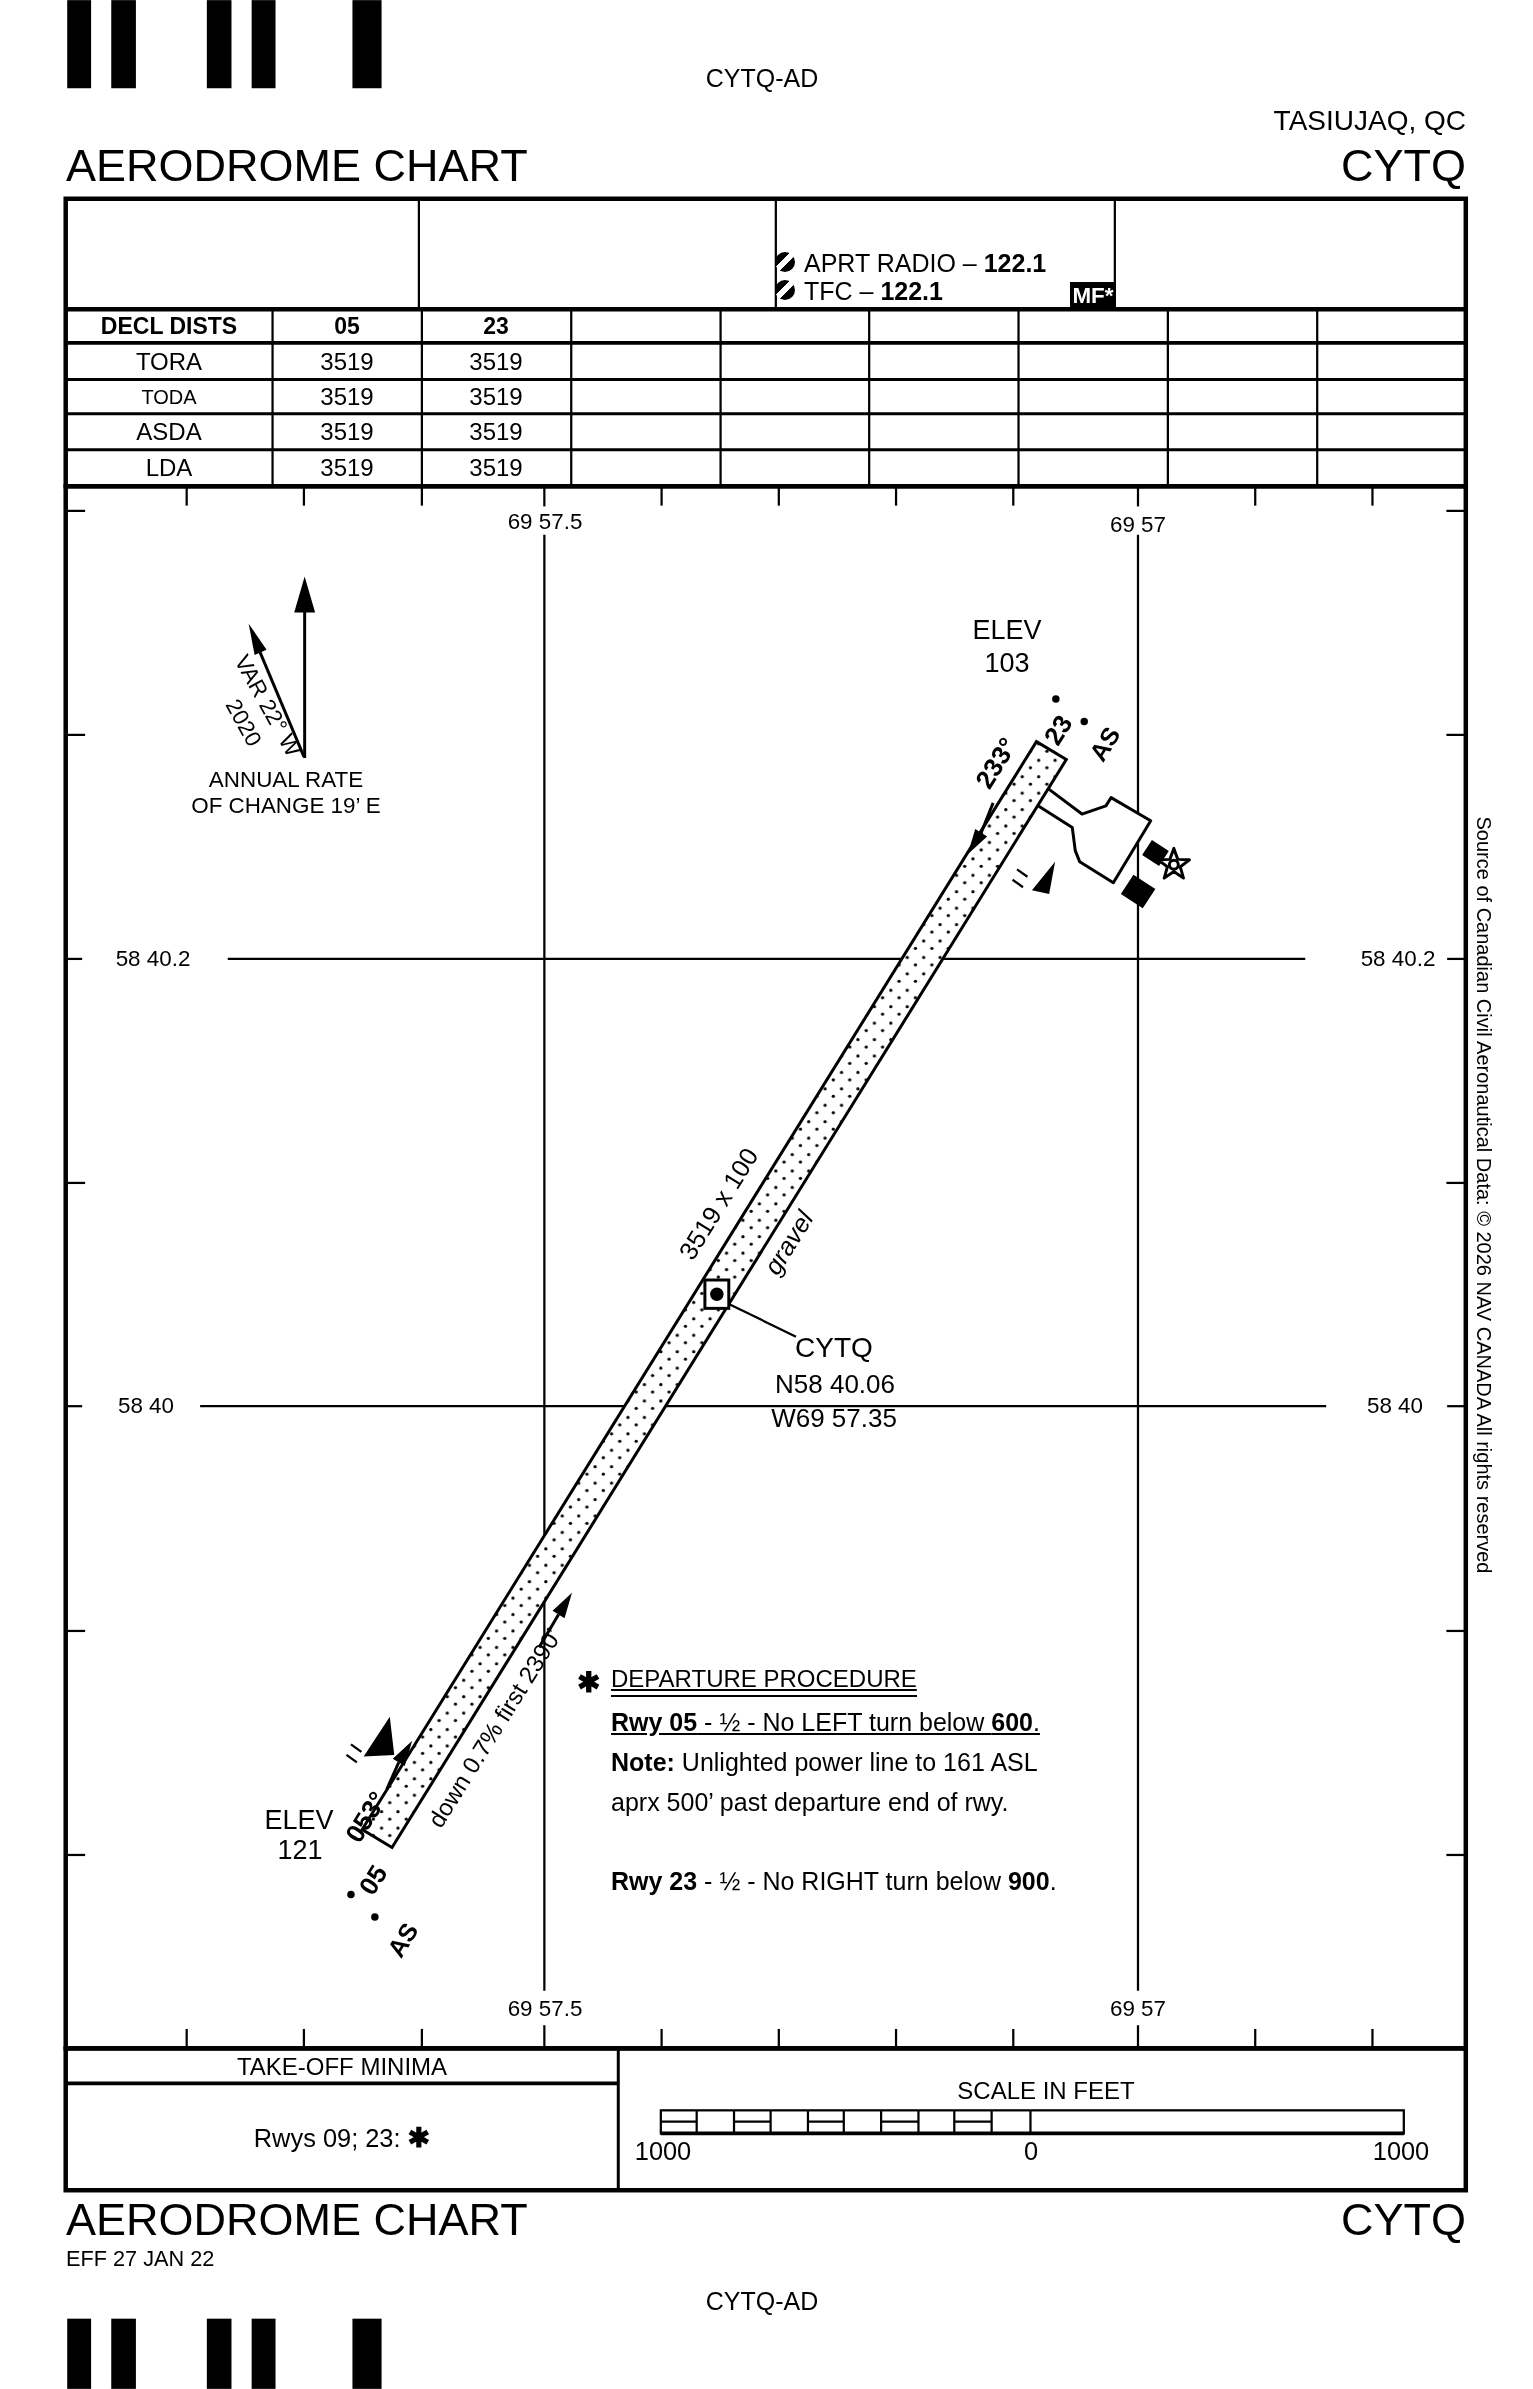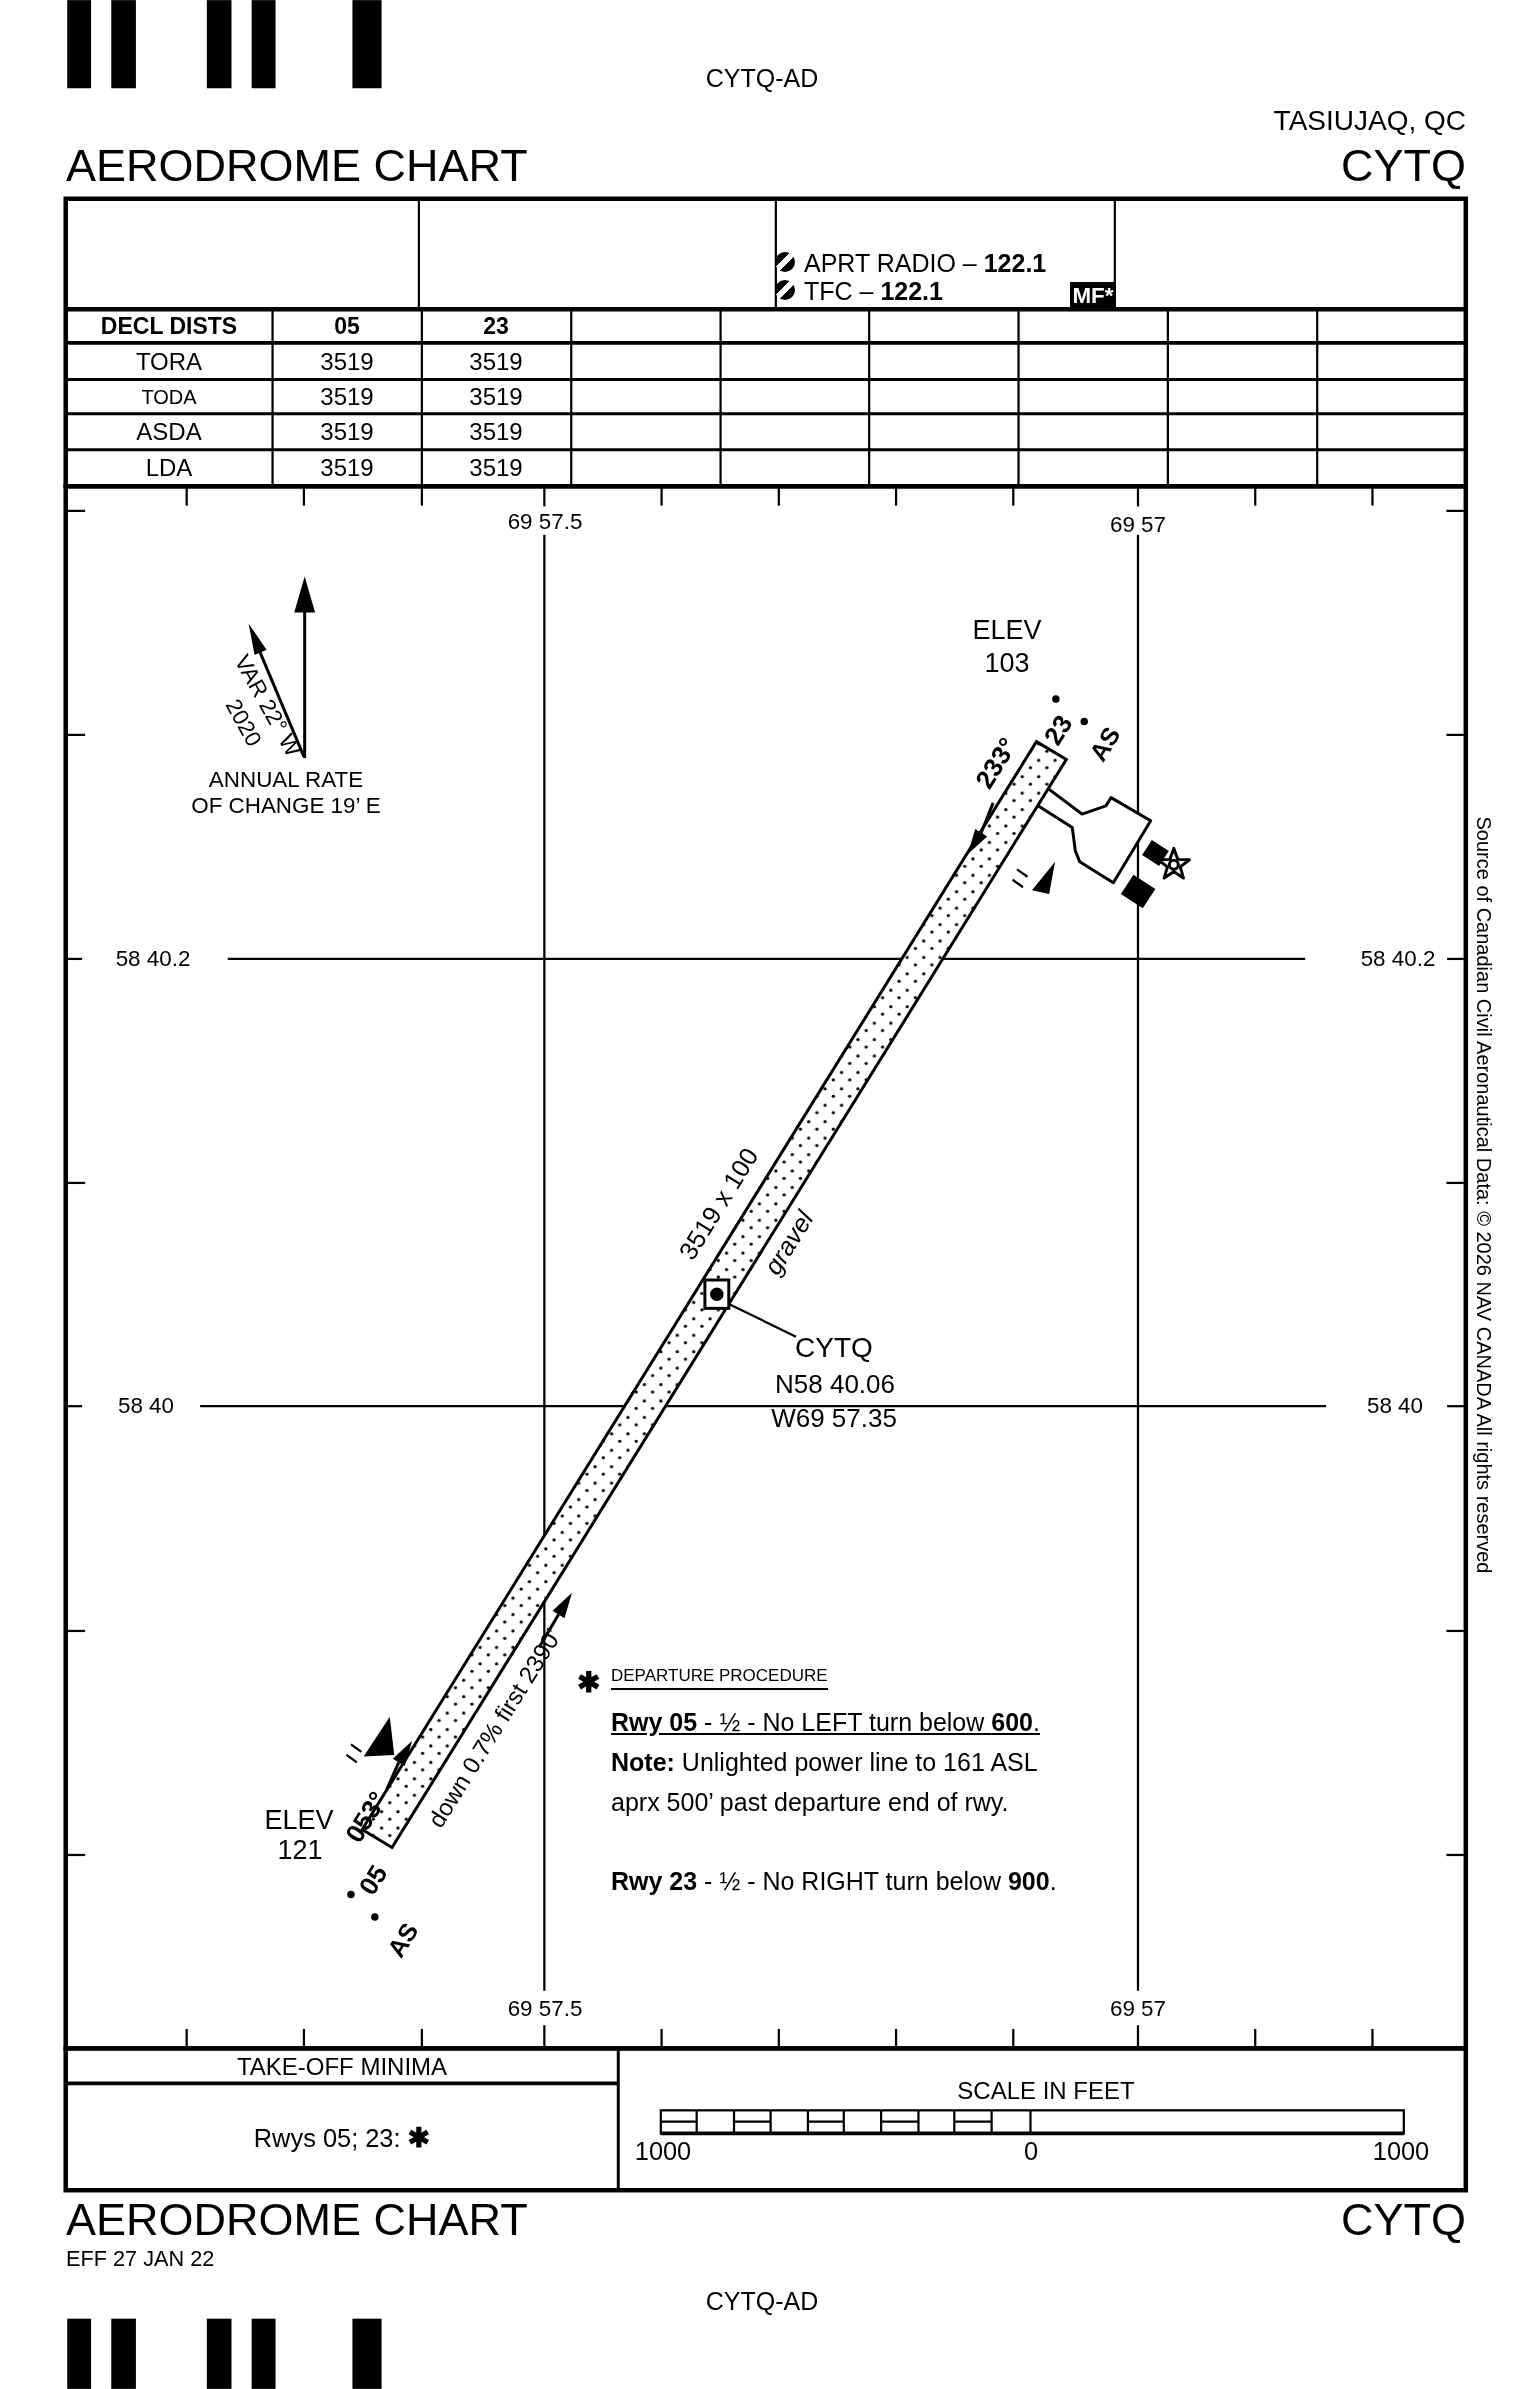--- a/index.html
+++ b/index.html
@@ -256,28 +256,28 @@
   <div class="t c" style="left:835px;top:1384px;font-size:26px;">N58 40.06</div>
   <div class="t c" style="left:834px;top:1418px;font-size:26px;">W69 57.35</div>
   <div class="t r58 b" style="left:366px;top:1817px;font-size:26px;">053°</div>
   <div class="t r58 b" style="left:373px;top:1880px;font-size:26px;">05</div>
   <div class="t r58 b" style="left:403px;top:1940px;font-size:25px;">AS</div>
   <div class="t c" style="left:299px;top:1820px;font-size:27px;">ELEV</div>
   <div class="t c" style="left:300px;top:1850px;font-size:27px;">121</div>
   <div class="t r58" style="left:495px;top:1728px;font-size:24px;">down 0.7% first 2390’</div>
 
   <div class="t b" style="left:577px;top:1669px;font-size:28px;">✱</div>
-  <div class="t underl" style="left:611px;top:1667px;font-size:17px;">DEPARTURE PROCEDURE</div>
+  <div class="t underl" style="left:611px;top:1667px;font-size:24px;text-decoration:underline;">DEPARTURE PROCEDURE</div>
   <div class="t" style="left:611px;top:1710px;font-size:25px;text-decoration:underline;"><span class="b">Rwy 05</span><span>  - ½ - No LEFT turn below  </span><span class="b">600</span><span>.</span></div>
   <div class="t" style="left:611px;top:1750px;font-size:25px;"><span class="b">Note:</span><span>  Unlighted power line to 161 ASL</span></div>
   <div class="t" style="left:611px;top:1790px;font-size:25px;">aprx 500’ past departure end of rwy.</div>
   <div class="t" style="left:611px;top:1869px;font-size:25px;"><span class="b">Rwy 23</span><span> - ½ - No RIGHT turn below  </span><span class="b">900</span><span>.</span></div>
 
   <div class="t c" style="left:342px;top:2067px;font-size:24px;">TAKE-OFF MINIMA</div>
-  <div class="t c" style="left:342px;top:2138px;font-size:25.4px;"><span>Rwys 05; 23:  </span><span class="b" style="font-size:27px;">✱</span></div>
+  <div class="t c" style="left:342px;top:2138px;font-size:25.4px;"><span>Rwys 09; 23:  </span><span class="b" style="font-size:27px;">✱</span></div>
 
   <div class="t c" style="left:1046px;top:2091px;font-size:24px;">SCALE IN FEET</div>
   <div class="t c" style="left:663px;top:2152px;font-size:25.4px;">1000</div>
   <div class="t c" style="left:1031px;top:2152px;font-size:25.4px;">0</div>
   <div class="t c" style="left:1401px;top:2152px;font-size:25.4px;">1000</div>
 
   <div class="t" style="left:66px;top:2197px;font-size:45px;">AERODROME CHART</div>
   <div class="t ra" style="right:67px;top:2197px;font-size:45px;">CYTQ</div>
   <div class="t" style="left:66px;top:2248px;font-size:21.7px;">EFF 27 JAN 22</div>
   <div class="t c" style="left:762px;top:2301px;font-size:25px;">CYTQ-AD</div>

